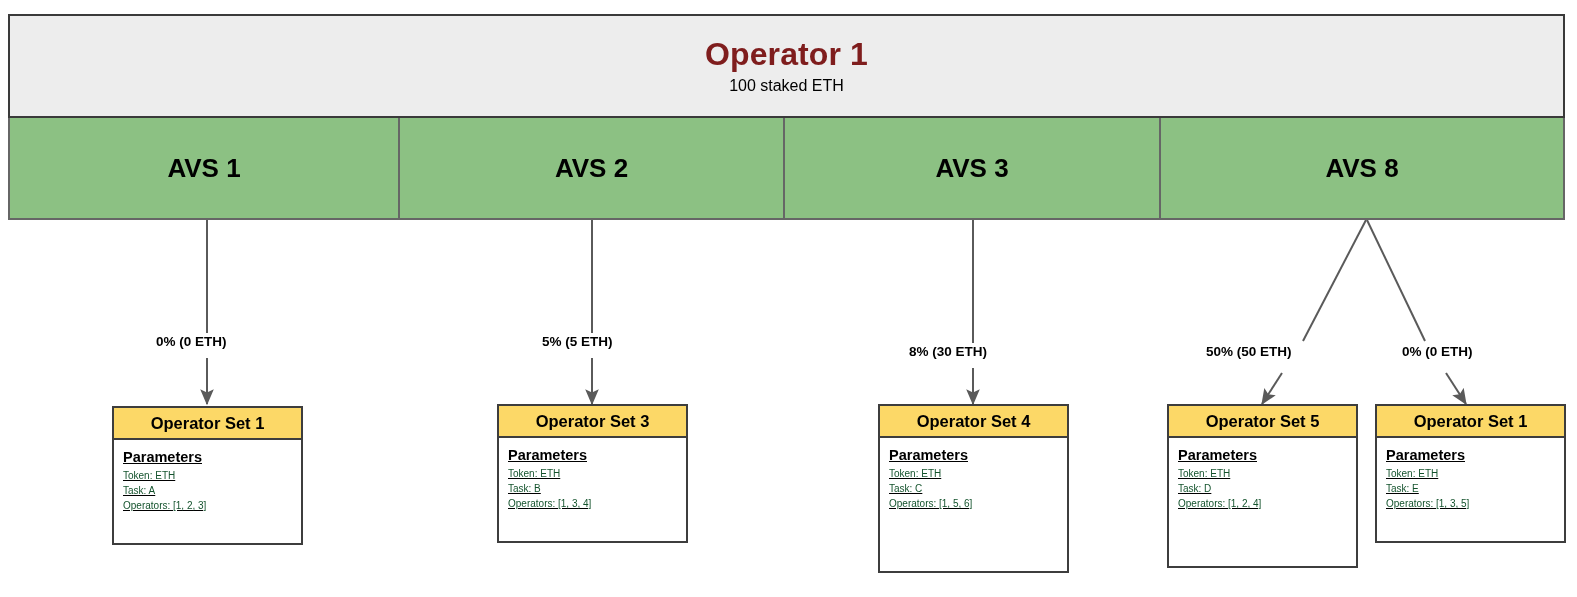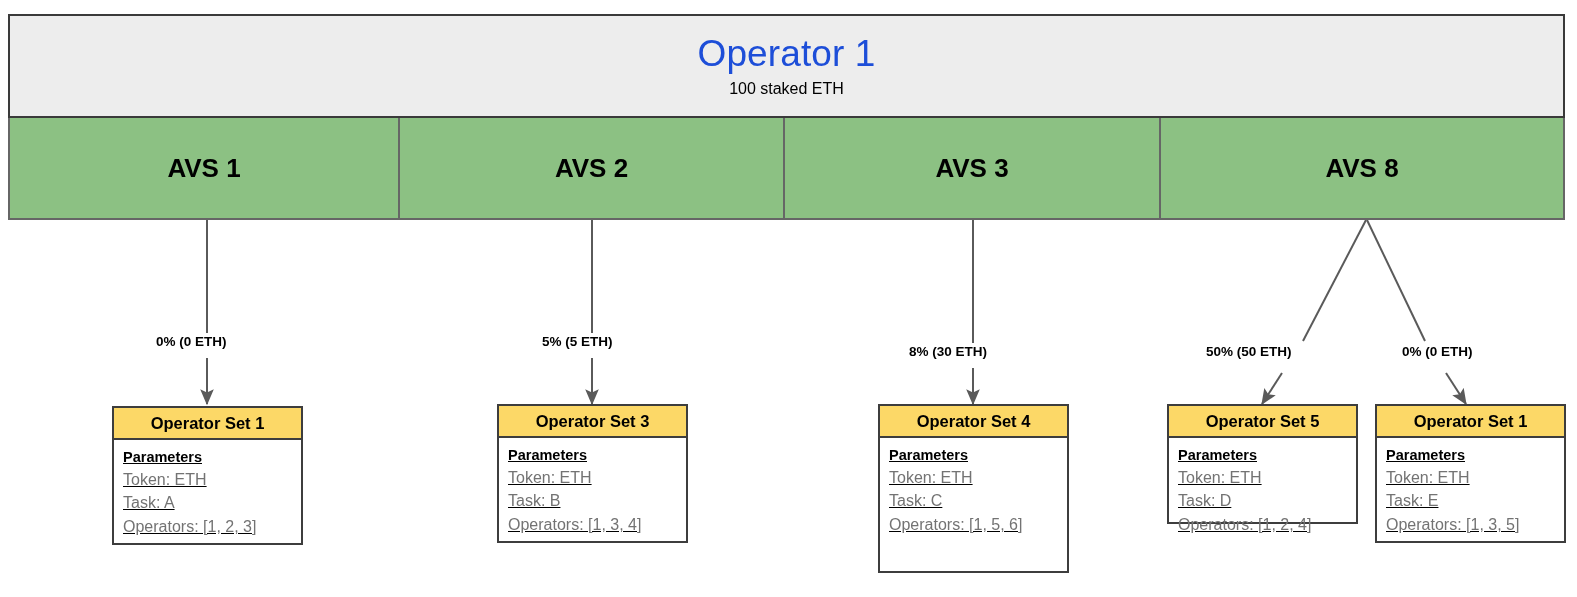--- a/index.html
+++ b/index.html
@@ -24,23 +24,23 @@
     width: 1557px; height: 104px;
     box-sizing: border-box;
     background: #ededed;
     border: 2px solid #3a3a3a;
     display: flex;
     flex-direction: column;
     align-items: center;
     justify-content: center;
   }
   .operator-title {
-    font-size: 37px;
-    font-weight: normal;
-    color: #1d4ed8;
+    font-size: 32px;
+    font-weight: bold;
+    color: #7f1d1d;
     line-height: 1.1;
     letter-spacing: .1px;
   }
   .operator-sub {
     font-size: 16px;
     color: #000000;
     margin-top: 5px;
     line-height: 1.1;
   }
   
@@ -115,22 +115,22 @@
     gap: 1px;
     text-decoration: underline;
   }
   .opset-params-head {
     font-size: 14.5px;
     font-weight: bold;
     color: #000000;
     line-height: 1.42;
   }
   .opset-line {
-    font-size: 16px;
-    color: #737373;
+    font-size: 10px;
+    color: #14532d;
     line-height: 1.42;
     white-space: nowrap;
   }
 </style>
 </head>
 <body>
 
 <svg id="canvas" viewBox="0 0 1577 597">
   <defs>
     <marker id="arrowhead" markerWidth="9" markerHeight="9" refX="7.4" refY="3.4" orient="auto" markerUnits="strokeWidth">
@@ -209,21 +209,21 @@
     <span class="opset-title">Operator Set 4</span>
   </div>
   <div class="opset-body">
     <div class="opset-params-head">Parameters</div>
     <div class="opset-line">Token: ETH</div>
     <div class="opset-line">Task: C</div>
     <div class="opset-line">Operators: [1, 5, 6]</div>
   </div>
 </div>
 
-<div class="opset-card" style="left:1167px; top:404px; width:191px; height:120px;">
+<div class="opset-card" style="left:1167px; top:404px; width:191px; height:164px;">
   <div class="opset-header">
     <span class="opset-title">Operator Set 5</span>
   </div>
   <div class="opset-body">
     <div class="opset-params-head">Parameters</div>
     <div class="opset-line">Token: ETH</div>
     <div class="opset-line">Task: D</div>
     <div class="opset-line">Operators: [1, 2, 4]</div>
   </div>
 </div>

